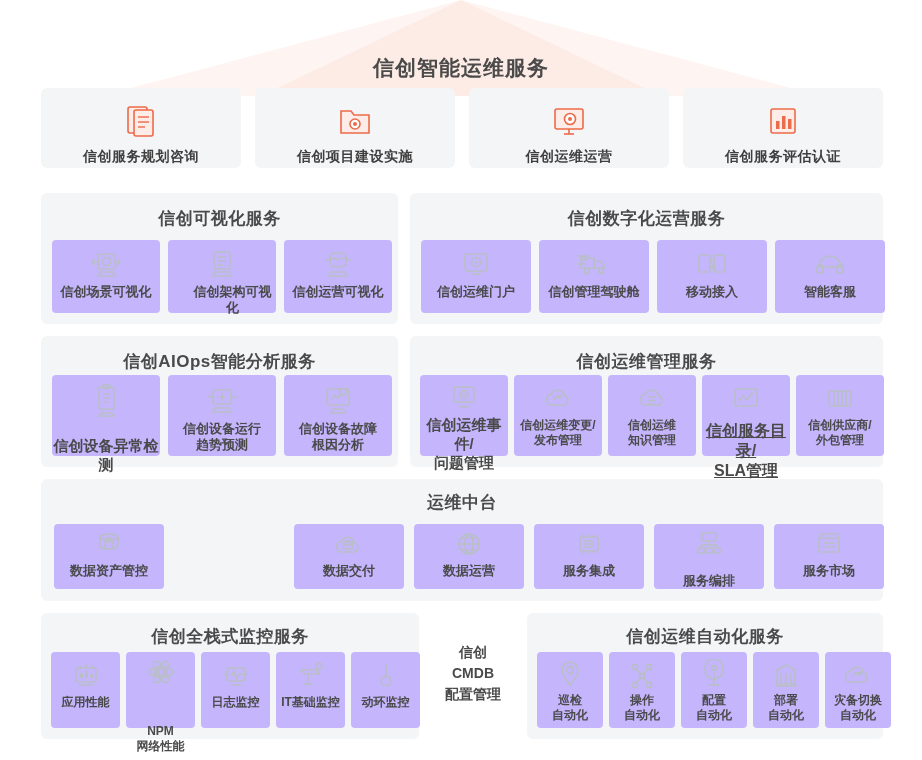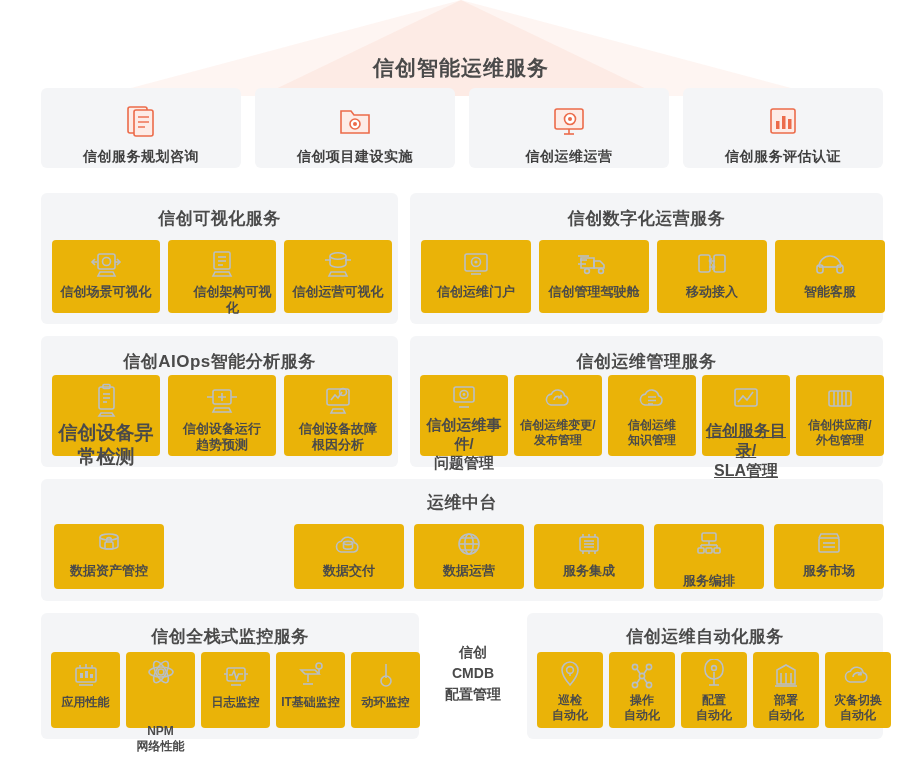--- a/index.html
+++ b/index.html
@@ -100,21 +100,21 @@
     margin-top: 6px;
     font-size: 14px;
     font-weight: bold;
     color: #3f3f3f;
     letter-spacing: 0.5px;
   }
 
   
   .tile {
     position: absolute;
-    background: #eab308;
+    background: #c4b5fd;
     border-radius: 4px;
     display: flex;
     flex-direction: column;
     align-items: center;
     justify-content: flex-start;
     box-sizing: border-box;
   }
   .tile .t-icon {
     display: flex;
     align-items: center;
@@ -314,21 +314,21 @@
     <div class="t-icon" style="margin-top:8px;height:36px;">
       <svg width="32" height="34" viewBox="0 0 32 34">
         <rect x="9" y="4" width="15" height="22" rx="2" class="ico-gray"></rect>
         <rect x="13" y="1.5" width="7" height="4" rx="1" class="ico-gray"></rect>
         <line x1="13" y1="11" x2="20" y2="11" class="ico-gray"></line>
         <line x1="13" y1="15" x2="20" y2="15" class="ico-gray"></line>
         <line x1="13" y1="19" x2="17" y2="19" class="ico-gray"></line>
         <path d="M11 30 h11 l2 3 h-15 z" class="ico-gray"></path>
       </svg>
     </div>
-    <div class="t-label" style="font-size:19px;margin-top:4px;">信创设备异常检测</div>
+    <div class="t-label" style="font-size:15px;margin-top:20px;">信创设备异常检测</div>
   </div>
 
   <div class="tile" style="left:168px; top:375px; width:108px; height:81px;">
     <div class="t-icon" style="margin-top:8px;height:36px;">
       <svg width="34" height="34" viewBox="0 0 34 34">
         <rect x="8" y="6" width="18" height="14" rx="2" class="ico-gray"></rect>
         <path d="M17 9 v8 M13 13 h8" class="ico-gray"></path>
         <path d="M2 13 h6 M26 13 h6" class="ico-gray"></path>
         <path d="M10 24 h14 l2 4 h-18 z" class="ico-gray"></path>
       </svg>

